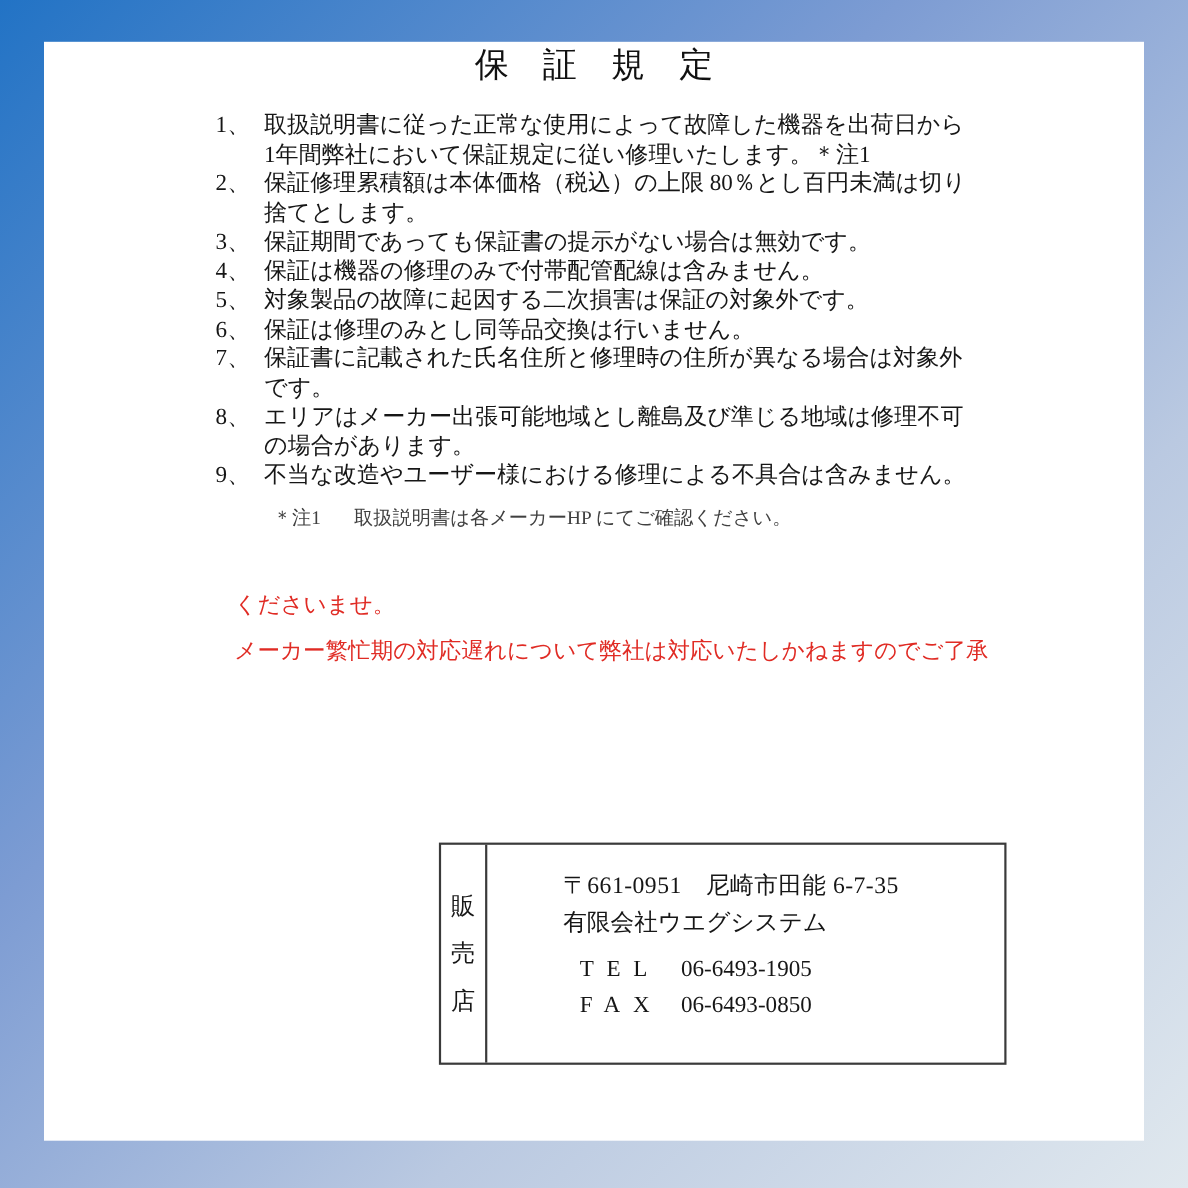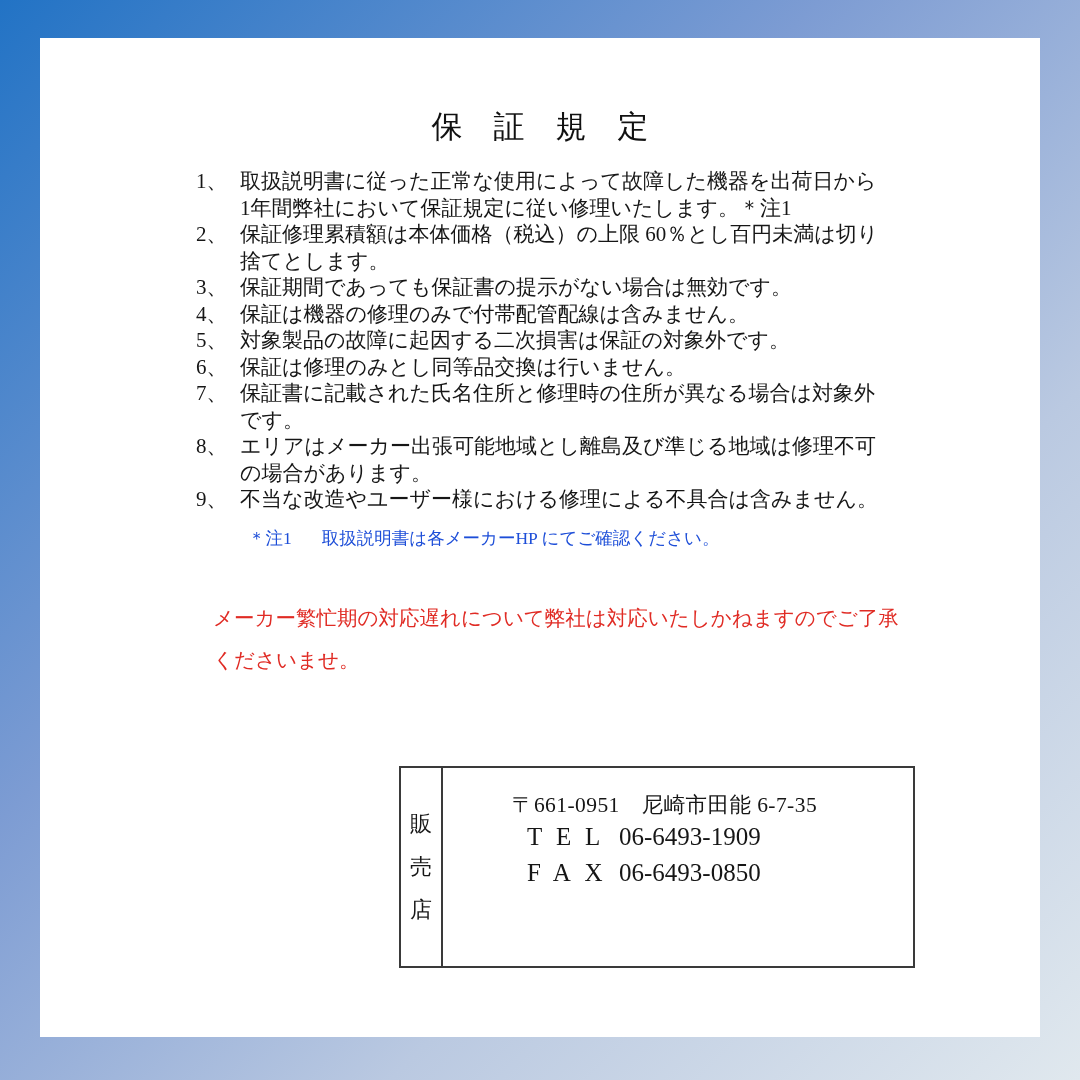--- a/index.html
+++ b/index.html
@@ -20,21 +20,20 @@
     position: absolute;
     left: 40px;
     top: 38px;
     width: 1000px;
     height: 999px;
     background: #ffffff;
     color: #161616;
   }
   .doc-title {
     margin: 0;
-    padding-top: 68px;
     text-align: center;
     font-size: 31px;
     font-weight: normal;
     letter-spacing: 1.0em;
     text-indent: 1.0em; 
     color: #111111;
   }
   .terms {
     list-style: none;
     margin: 20px 0 0 156px;
@@ -46,21 +45,21 @@
   .term-row {
     display: grid;
     grid-template-columns: 44px 640px;
     column-gap: 0px;
   }
   .term-num { white-space: nowrap; }
   .term-text { }
   .footnote {
     margin: 13px 0 0 208px;
     font-size: 17.5px;
-    color: #1d4ed8;
+    color: #404040;
   }
   .footnote .fn-label { margin-right: 30px; }
   .red-notice {
     margin: 56px 0 0 173px;
     font-size: 20.5px;
     line-height: 24px;
   }
   .red-notice p { margin: 0 0 18px 0; }
   .dealer-box {
     position: absolute;
@@ -86,41 +85,41 @@
     flex: 1;
     padding: 22px 0 12px 69px;
     font-size: 21.5px;
   }
   .dealer-address { margin: 0 0 4px 0; letter-spacing: 0.02em; }
   .dealer-company { margin: 0 0 16px 0; }
   .contact-row {
     display: grid;
     grid-template-columns: 92px 1fr;
     margin: 0 0 8px 15px;
-    font-size: 25px;
+    font-size: 21px;
   }
   .contact-label.spaced { letter-spacing: 0.55em; }
   .contact-value { white-space: nowrap; }
 </style>
 </head>
 <body>
 
 <div class="page">
   <div class="card">
 
     <h1 class="doc-title">保証規定</h1>
 
     <ol class="terms">
       <li class="term-row">
         <span class="term-num">1、</span>
         <span class="term-text">取扱説明書に従った正常な使用によって故障した機器を出荷日から1年間弊社において保証規定に従い修理いたします。＊注1</span>
       </li>
       <li class="term-row">
         <span class="term-num">2、</span>
-        <span class="term-text">保証修理累積額は本体価格（税込）の上限 60％とし百円未満は切り捨てとします。</span>
+        <span class="term-text">保証修理累積額は本体価格（税込）の上限 80％とし百円未満は切り捨てとします。</span>
       </li>
       <li class="term-row">
         <span class="term-num">3、</span>
         <span class="term-text">保証期間であっても保証書の提示がない場合は無効です。</span>
       </li>
       <li class="term-row">
         <span class="term-num">4、</span>
         <span class="term-text">保証は機器の修理のみで付帯配管配線は含みません。</span>
       </li>
       <li class="term-row">
@@ -143,35 +142,36 @@
         <span class="term-num">9、</span>
         <span class="term-text">不当な改造やユーザー様における修理による不具合は含みません。</span>
       </li>
     </ol>
 
     <div class="footnote">
       <span class="fn-label">＊注1</span><span>取扱説明書は各メーカーHP にてご確認ください。</span>
     </div>
 
     <div class="red-notice" style="color:#e02b24;">
+      <p>くださいませ。</p>
       <p>メーカー繁忙期の対応遅れについて弊社は対応いたしかねますのでご了承</p>
-      <p>くださいませ。</p>
     </div>
 
     <div class="dealer-box">
       <div class="dealer-label">
         <span>販</span>
         <span>売</span>
         <span>店</span>
       </div>
       <div class="dealer-info">
         <p class="dealer-address">〒661-0951　尼崎市田能 6-7-35</p>
+        <p class="dealer-company">有限会社ウエグシステム</p>
         <div class="contact-row">
           <span class="contact-label spaced">TEL</span>
-          <span class="contact-value">06-6493-1909</span>
+          <span class="contact-value">06-6493-1905</span>
         </div>
         <div class="contact-row">
           <span class="contact-label spaced">FAX</span>
           <span class="contact-value">06-6493-0850</span>
         </div>
       </div>
     </div>
 
   </div>
 </div>

